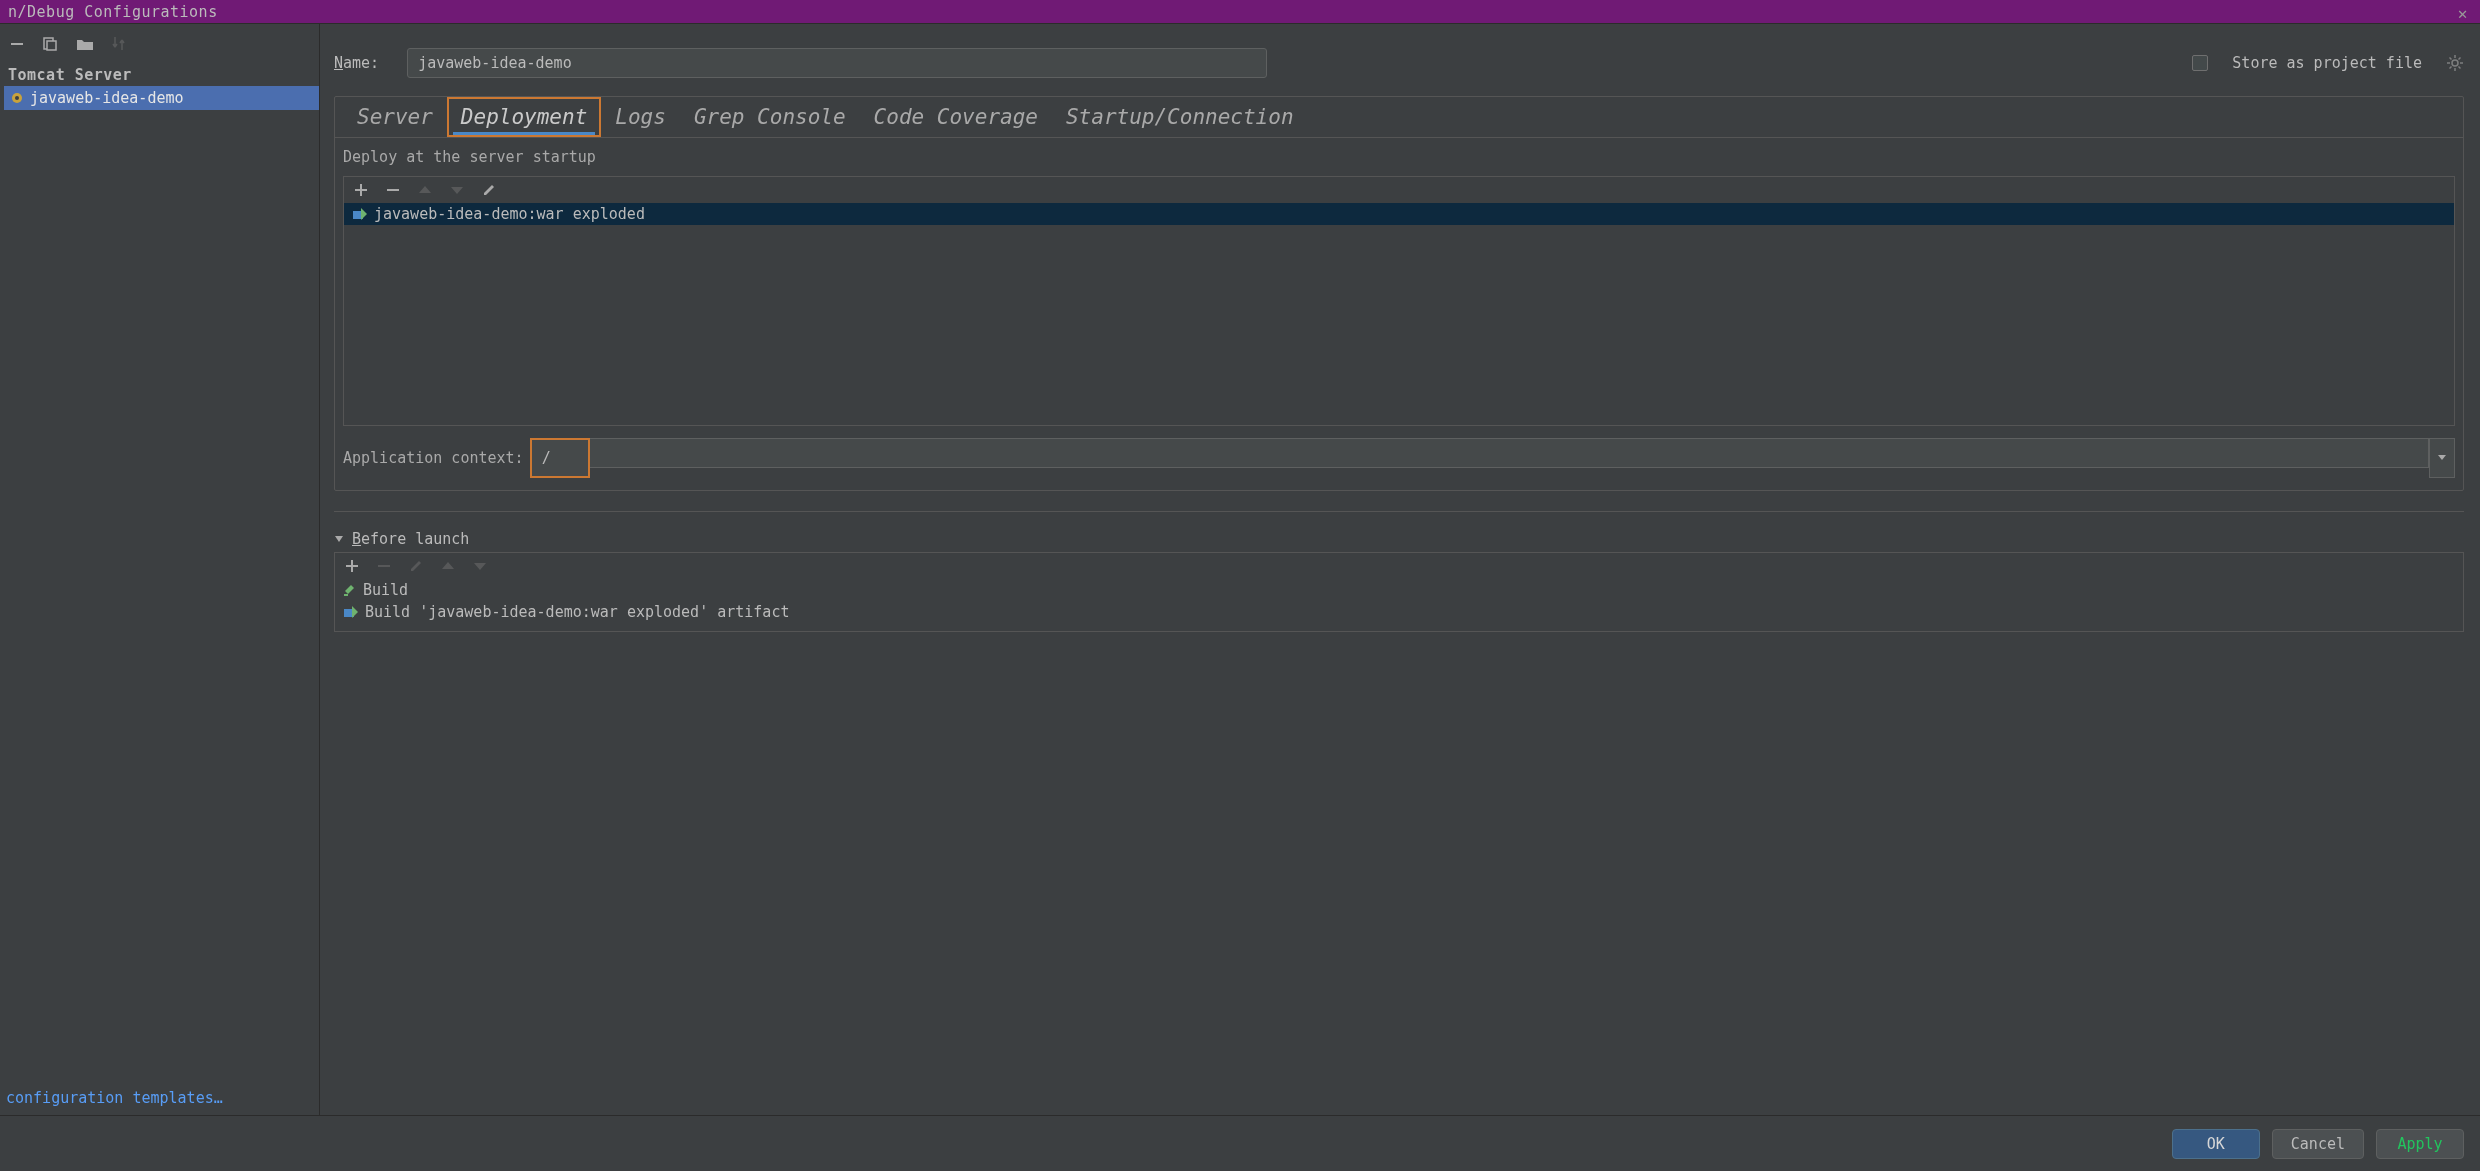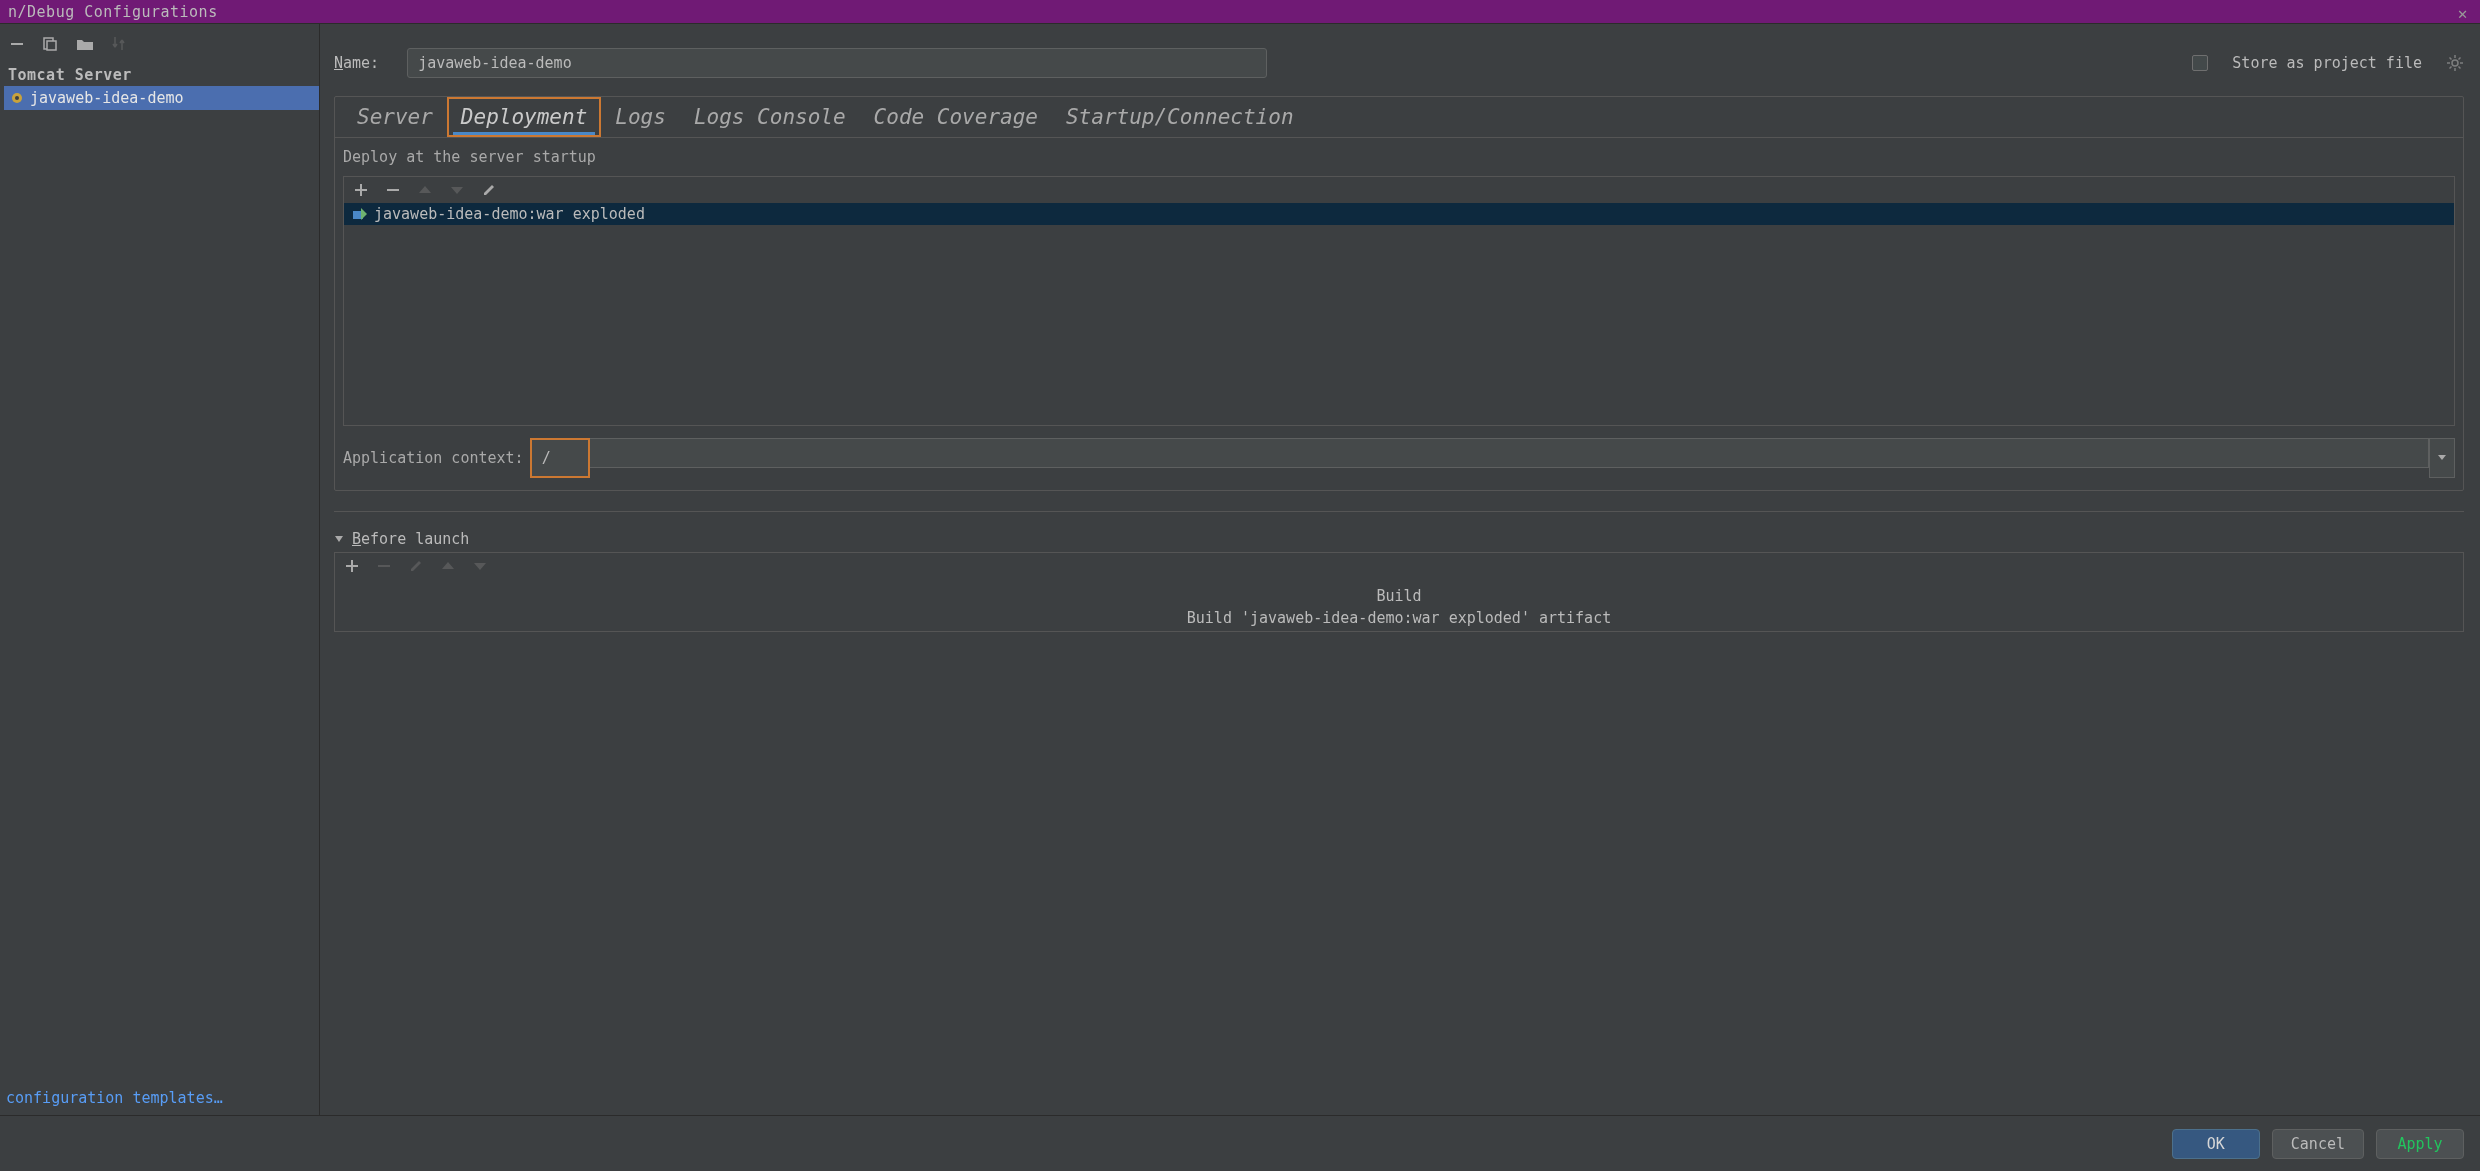--- a/index.html
+++ b/index.html
@@ -269,21 +269,20 @@
   min-height: 80px;
 }
 .bl-item {
   display: flex;
   align-items: center;
   gap: 6px;
   padding: 2px 8px;
   font-size: 15px;
   height: 22px;
   color: #bbbbbb;
-  flex-direction: column;
 }
 .footer {
   height: 56px;
   border-top: 1px solid #2b2b2b;
   display: flex;
   justify-content: flex-end;
   align-items: center;
   gap: 12px;
   padding: 8px 16px;
   background: #3c3f41;
@@ -381,21 +380,21 @@
             </g>
           </svg>
       </div>
     </div>
 
     <div class="tabs-container">
       <div class="tabs">
         <div class="tab">Server</div>
         <div class="tab active highlighted-orange">Deployment</div>
         <div class="tab">Logs</div>
-        <div class="tab">Logs Console</div>
+        <div class="tab">Grep Console</div>
         <div class="tab">Code Coverage</div>
         <div class="tab">Startup/Connection</div>
       </div>
       <div class="section-body">
         <div class="section-label">Deploy at the server startup</div>
         <div class="list-box">
           <div class="toolbar-row">
             <span class="toolbar-btn">
               <svg width="14" height="14">
                   <path d="M7 1 v12 M1 7 h12" stroke="#aaaaaa" stroke-width="2"></path>

